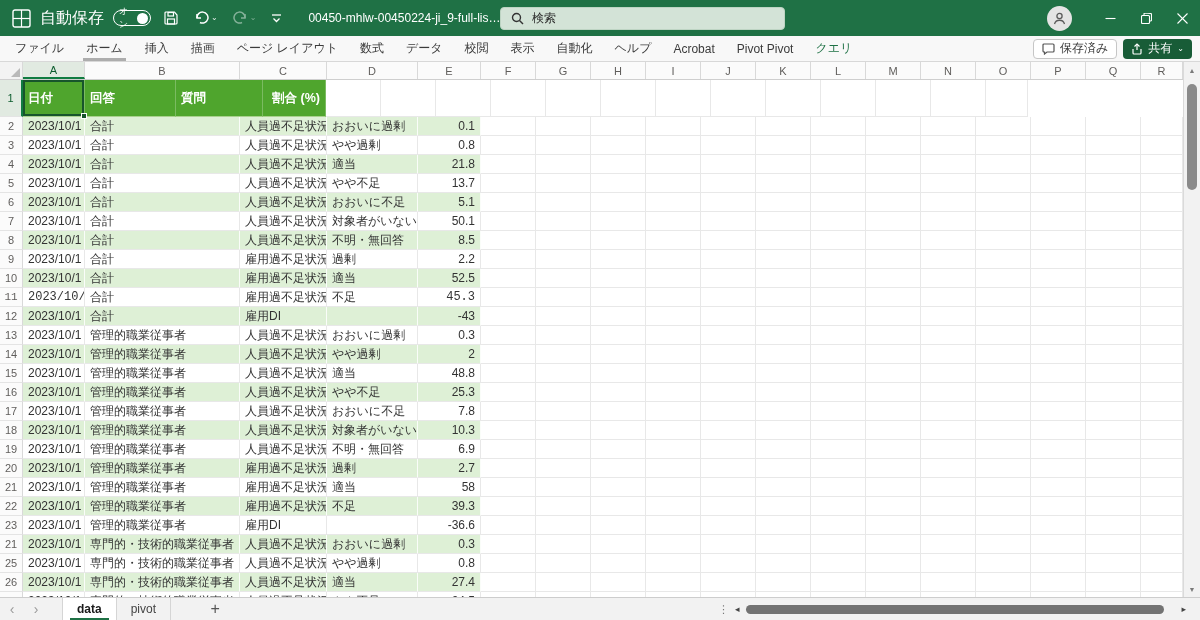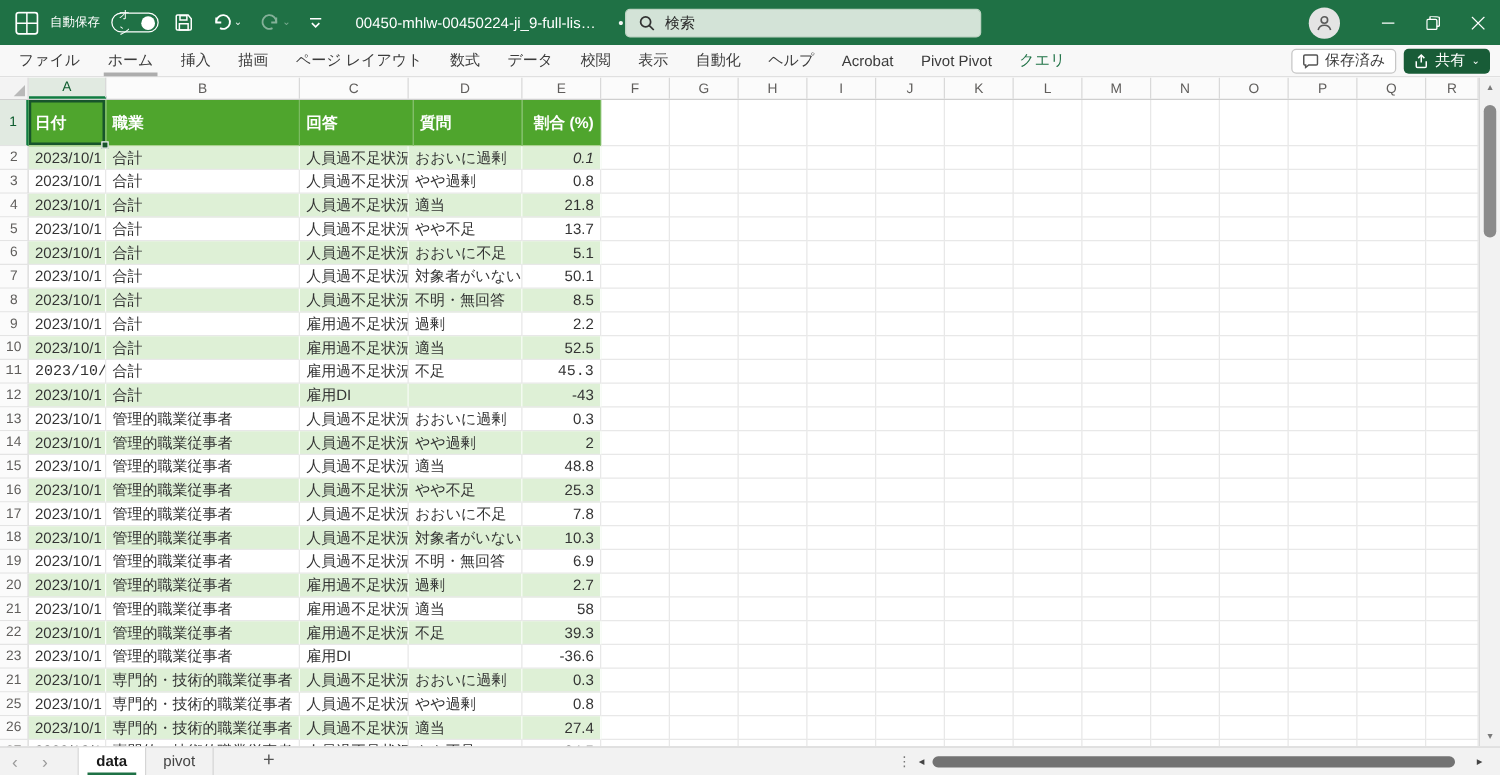--- a/index.html
+++ b/index.html
@@ -4,21 +4,21 @@
 <style>
   * { margin:0; padding:0; box-sizing:border-box; }
   html,body { width:1200px; height:620px; overflow:hidden; }
   body { font-family:"Liberation Sans", sans-serif; }
   .app { position:relative; width:1200px; height:620px; background:#fff; overflow:hidden; }
 
   
   .titlebar { position:relative; height:36px; background:#1F7145; display:flex; align-items:center; color:#fff; }
   .tb-left { display:flex; align-items:center; gap:9px; padding-left:12px; }
   .appicon { display:flex; }
-  .autosave-label { font-size:10px; }
+  .autosave-label { font-size:16px; }
   .toggle { width:38px; height:16px; border:1px solid #fff; border-radius:9px; display:flex; align-items:center; justify-content:space-between; padding:0 2px 0 5px; cursor:pointer; }
   .toggle-text { font-size:9px; color:#fff; }
   .knob { width:11px; height:11px; background:#fff; border-radius:50%; }
   .qat-btn { display:flex; align-items:center; gap:2px; padding:2px 3px; }
   .dim { opacity:.45; }
   .mini-chev { font-size:8px; color:#fff; opacity:.9; transform:translateY(-1px); }
   .filename { font-size:12px; margin-left:14px; white-space:nowrap; }
   .save-status { font-size:12px; display:flex; align-items:center; gap:5px; margin-left:9px; opacity:.95; }
   .searchbox { position:absolute; left:500px; top:7px; width:285px; height:23px; background:#D3E3D7; border:1px solid #BDD4C3; border-radius:4px; display:flex; align-items:center; gap:8px; padding-left:10px; cursor:text; }
   .searchbox span { font-size:12px; color:#2b2b2b; }
@@ -219,21 +219,20 @@
         <div class="colhdr" style="width: 55px;">N</div>
         <div class="colhdr" style="width: 55px;">O</div>
         <div class="colhdr" style="width: 55px;">P</div>
         <div class="colhdr" style="width: 55px;">Q</div>
         <div class="colhdr" style="width: 42px;">R</div>
       </div>
     <div class="gridrows" id="gridRows">
         <div class="grow" style="height: 37px;">
           <div class="rownum selrow">1</div>
           <div class="cell thead selcell" style="width: 62px; height: 37px;">日付<div class="fillhandle"></div></div>
-          <div class="cell thead" style="width: 155px; height: 37px;">職業</div>
           <div class="cell thead" style="width: 91px; height: 37px;">回答</div>
           <div class="cell thead" style="width: 87px; height: 37px;">質問</div>
           <div class="cell thead num" style="width: 63px; height: 37px;">割合 (%)</div>
           <div class="cell" style="width: 55px; height: 37px;"></div>
           <div class="cell" style="width: 55px; height: 37px;"></div>
           <div class="cell" style="width: 55px; height: 37px;"></div>
           <div class="cell" style="width: 55px; height: 37px;"></div>
           <div class="cell" style="width: 55px; height: 37px;"></div>
           <div class="cell" style="width: 55px; height: 37px;"></div>
           <div class="cell" style="width: 55px; height: 37px;"></div>
@@ -243,21 +242,21 @@
           <div class="cell" style="width: 55px; height: 37px;"></div>
           <div class="cell" style="width: 55px; height: 37px;"></div>
           <div class="cell" style="width: 42px; height: 37px;"></div>
         </div>
         <div class="grow" style="height: 19px;">
           <div class="rownum">2</div>
           <div class="cell band" style="width: 62px; height: 19px;">2023/10/1</div>
           <div class="cell band" style="width: 155px; height: 19px;">合計</div>
           <div class="cell band" style="width: 87px; height: 19px;">人員過不足状況</div>
           <div class="cell band" style="width: 91px; height: 19px;">おおいに過剰</div>
-          <div class="cell band num" style="width: 63px; height: 19px; font-style: italic;">0.1</div>
+          <div class="cell band num" style="width: 63px; height: 19px;">0.1</div>
           <div class="cell" style="width: 55px; height: 19px;"></div>
           <div class="cell" style="width: 55px; height: 19px;"></div>
           <div class="cell" style="width: 55px; height: 19px;"></div>
           <div class="cell" style="width: 55px; height: 19px;"></div>
           <div class="cell" style="width: 55px; height: 19px;"></div>
           <div class="cell" style="width: 55px; height: 19px;"></div>
           <div class="cell" style="width: 55px; height: 19px;"></div>
           <div class="cell" style="width: 55px; height: 19px;"></div>
           <div class="cell" style="width: 55px; height: 19px;"></div>
           <div class="cell" style="width: 55px; height: 19px;"></div>

